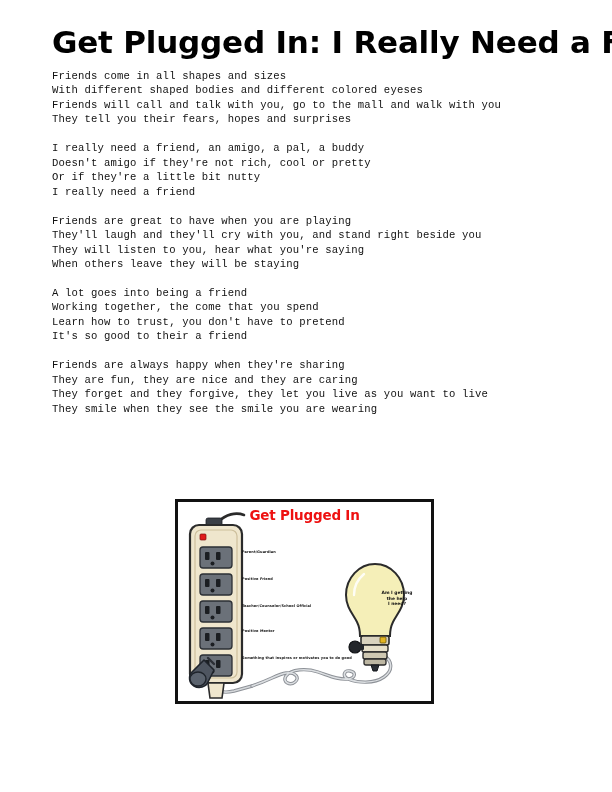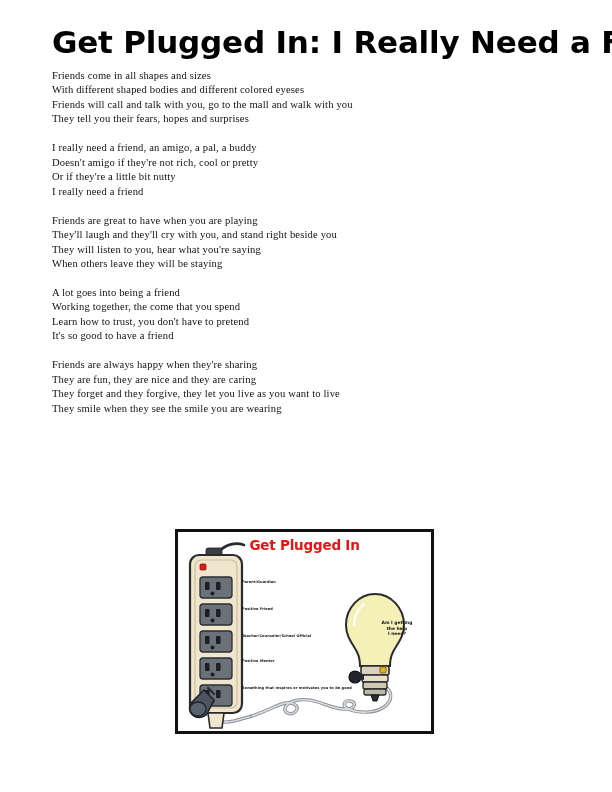--- a/index.html
+++ b/index.html
@@ -43,40 +43,39 @@
     position: absolute;
     left: 52px;
     top: 69px;
     width: 470px;
   }
   .stanza {
     margin: 0 0 14.5px 0;
   }
   .stanza:last-child { margin-bottom: 0; }
   .line {
-    font-family: Liberation Serif, serif;
+    font-family: Liberation Mono, monospace;
     font-size: 10.6px;
     line-height: 14.45px;
     letter-spacing: 0.15px;
     white-space: nowrap;
     color: #111;
   }
 
   
   .illus-frame {
     position: absolute;
     left: 175px;
     top: 499px;
     width: 259px;
     height: 205px;
     border: 3px solid #111111;
     background: #ffffff;
     box-sizing: border-box;
     overflow: hidden;
-    margin-top: 30px;
   }
   .illus-inner {
     position: absolute;
     left: 0; top: 0;
     width: 100%;
     height: 100%;
   }
   .illus-title {
     position: absolute;
     left: 0;
@@ -164,21 +163,21 @@
       <div class="line">Friends are great to have when you are playing</div>
       <div class="line">They'll laugh and they'll cry with you, and stand right beside you</div>
       <div class="line">They will listen to you, hear what you're saying</div>
       <div class="line">When others leave they will be staying</div>
     </div>
 
     <div class="stanza">
       <div class="line">A lot goes into being a friend</div>
       <div class="line">Working together, the come that you spend</div>
       <div class="line">Learn how to trust, you don't have to pretend</div>
-      <div class="line">It's so good to have a friend</div>
+      <div class="line">It's so good to their a friend</div>
     </div>
 
     <div class="stanza">
       <div class="line">Friends are always happy when they're sharing</div>
       <div class="line">They are fun, they are nice and they are caring</div>
       <div class="line">They forget and they forgive, they let you live as you want to live</div>
       <div class="line">They smile when they see the smile you are wearing</div>
     </div>
 
   </div>

